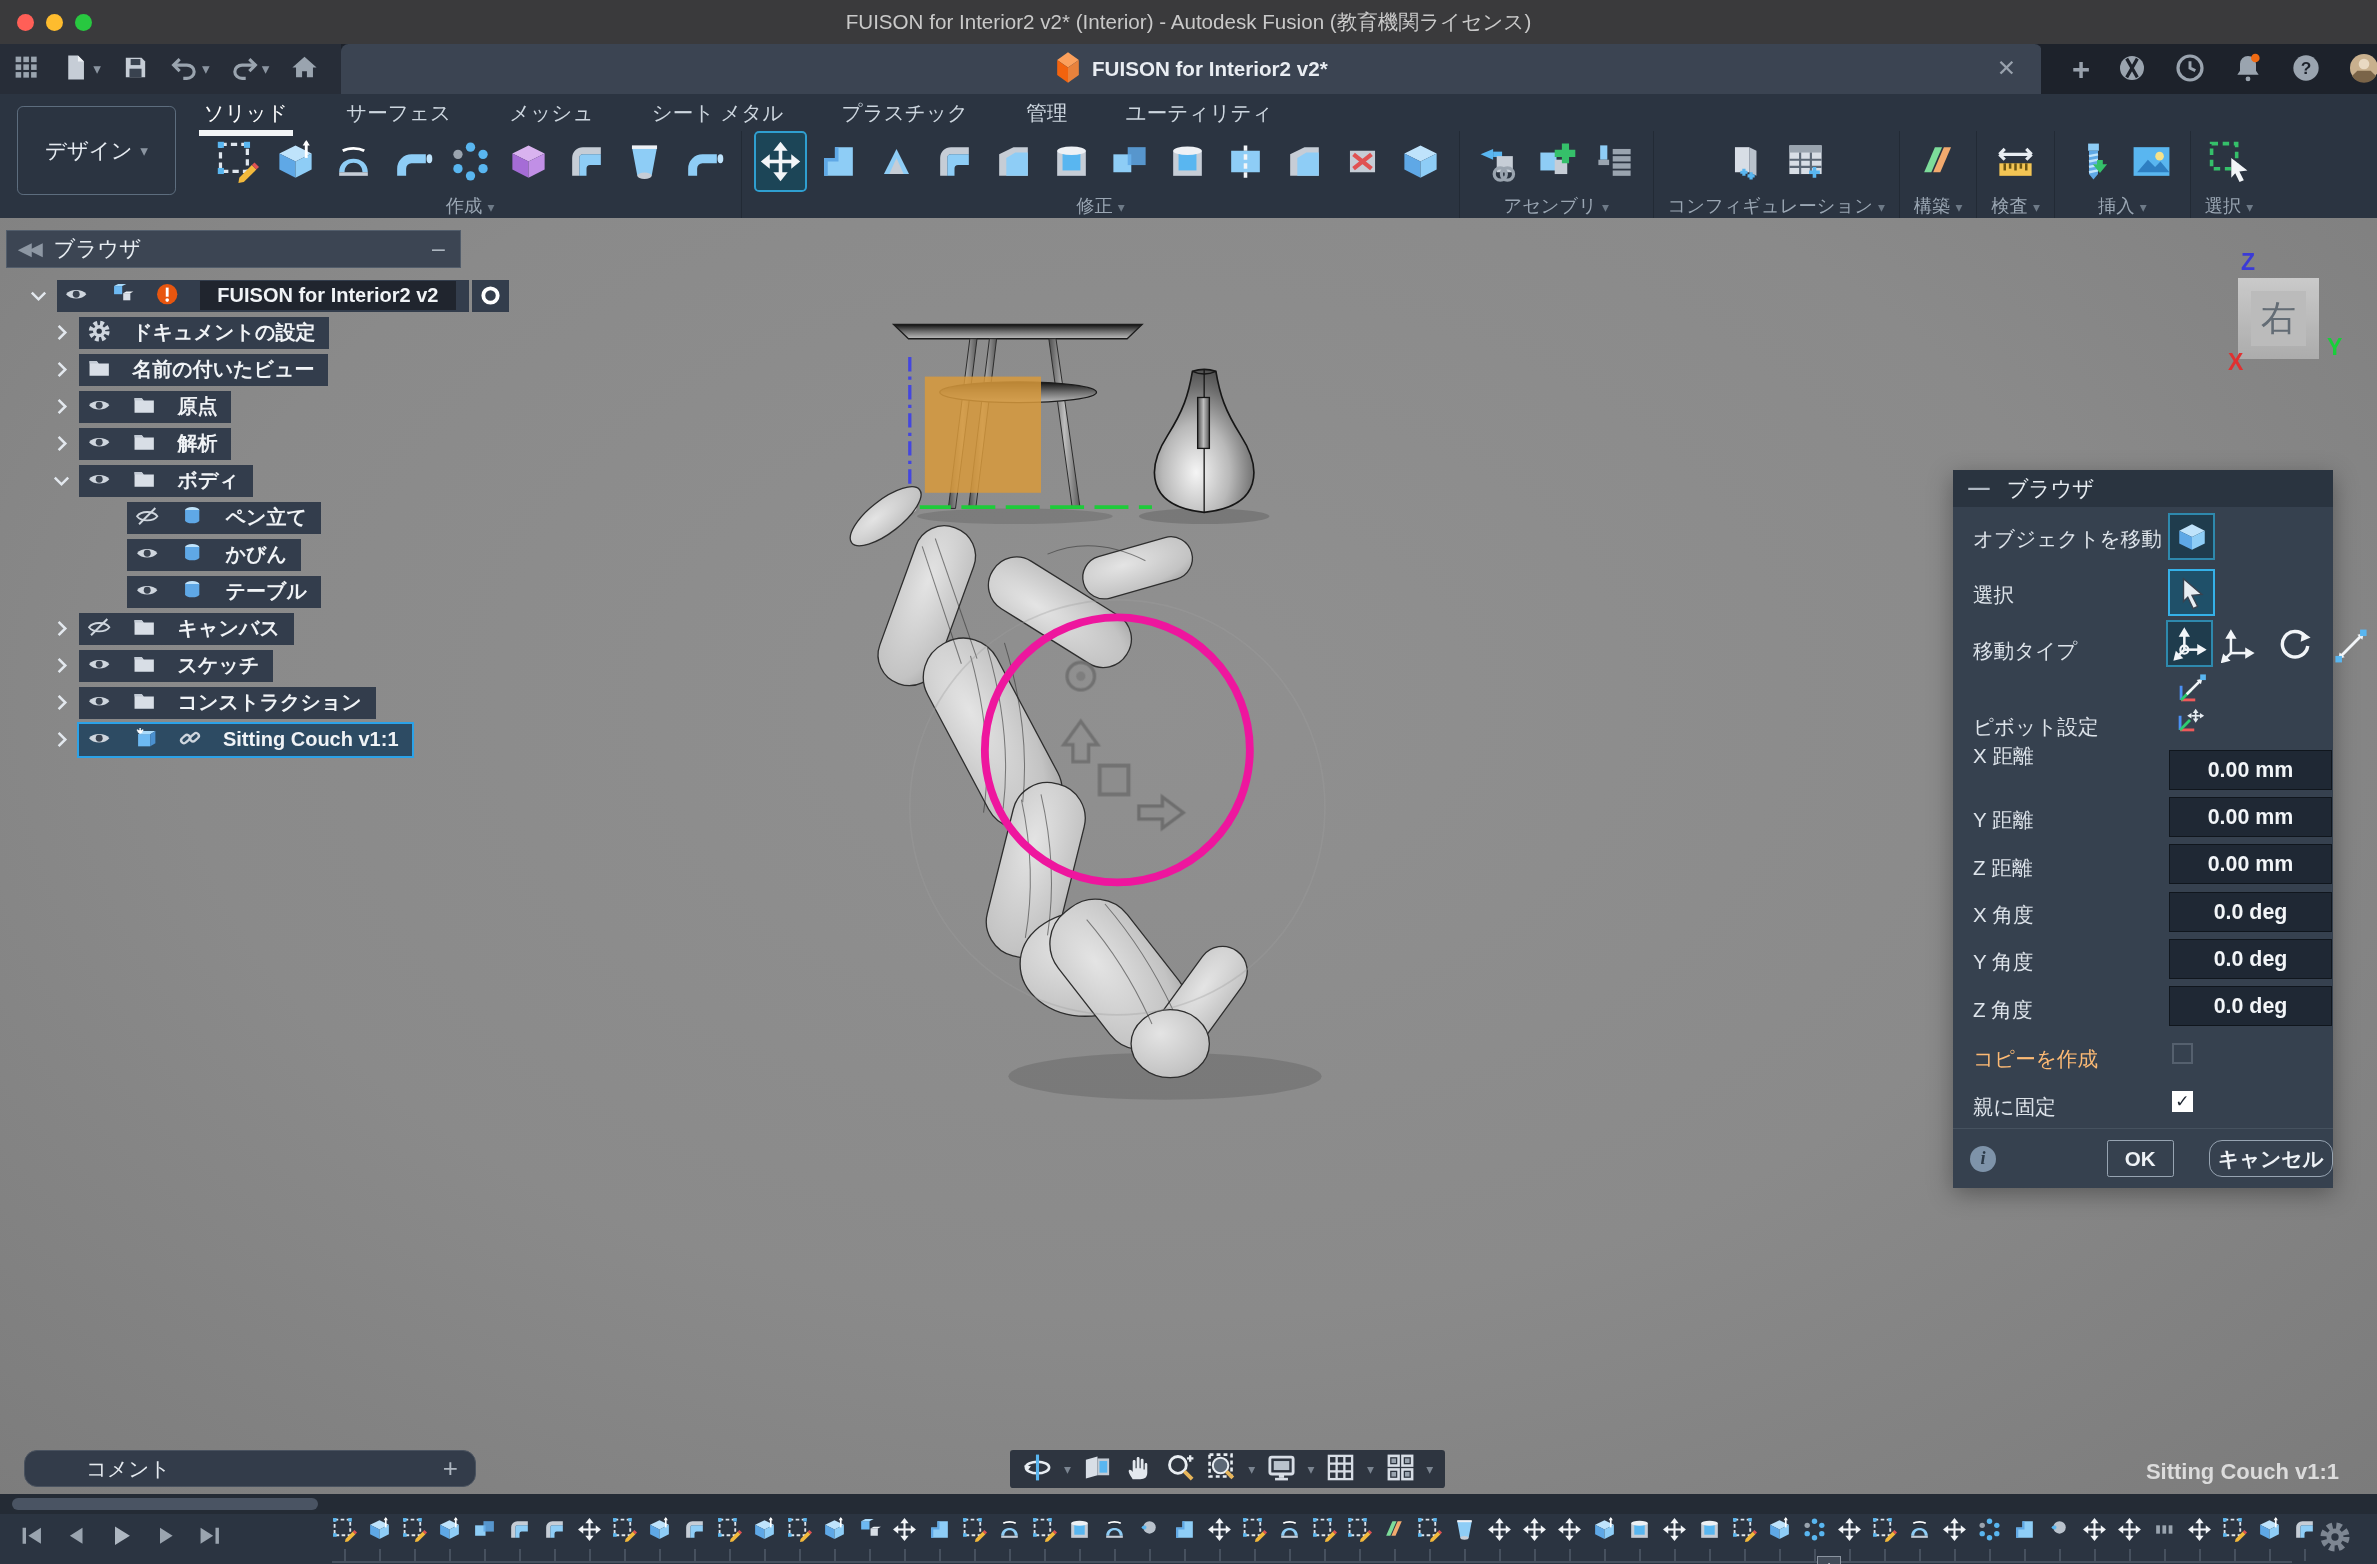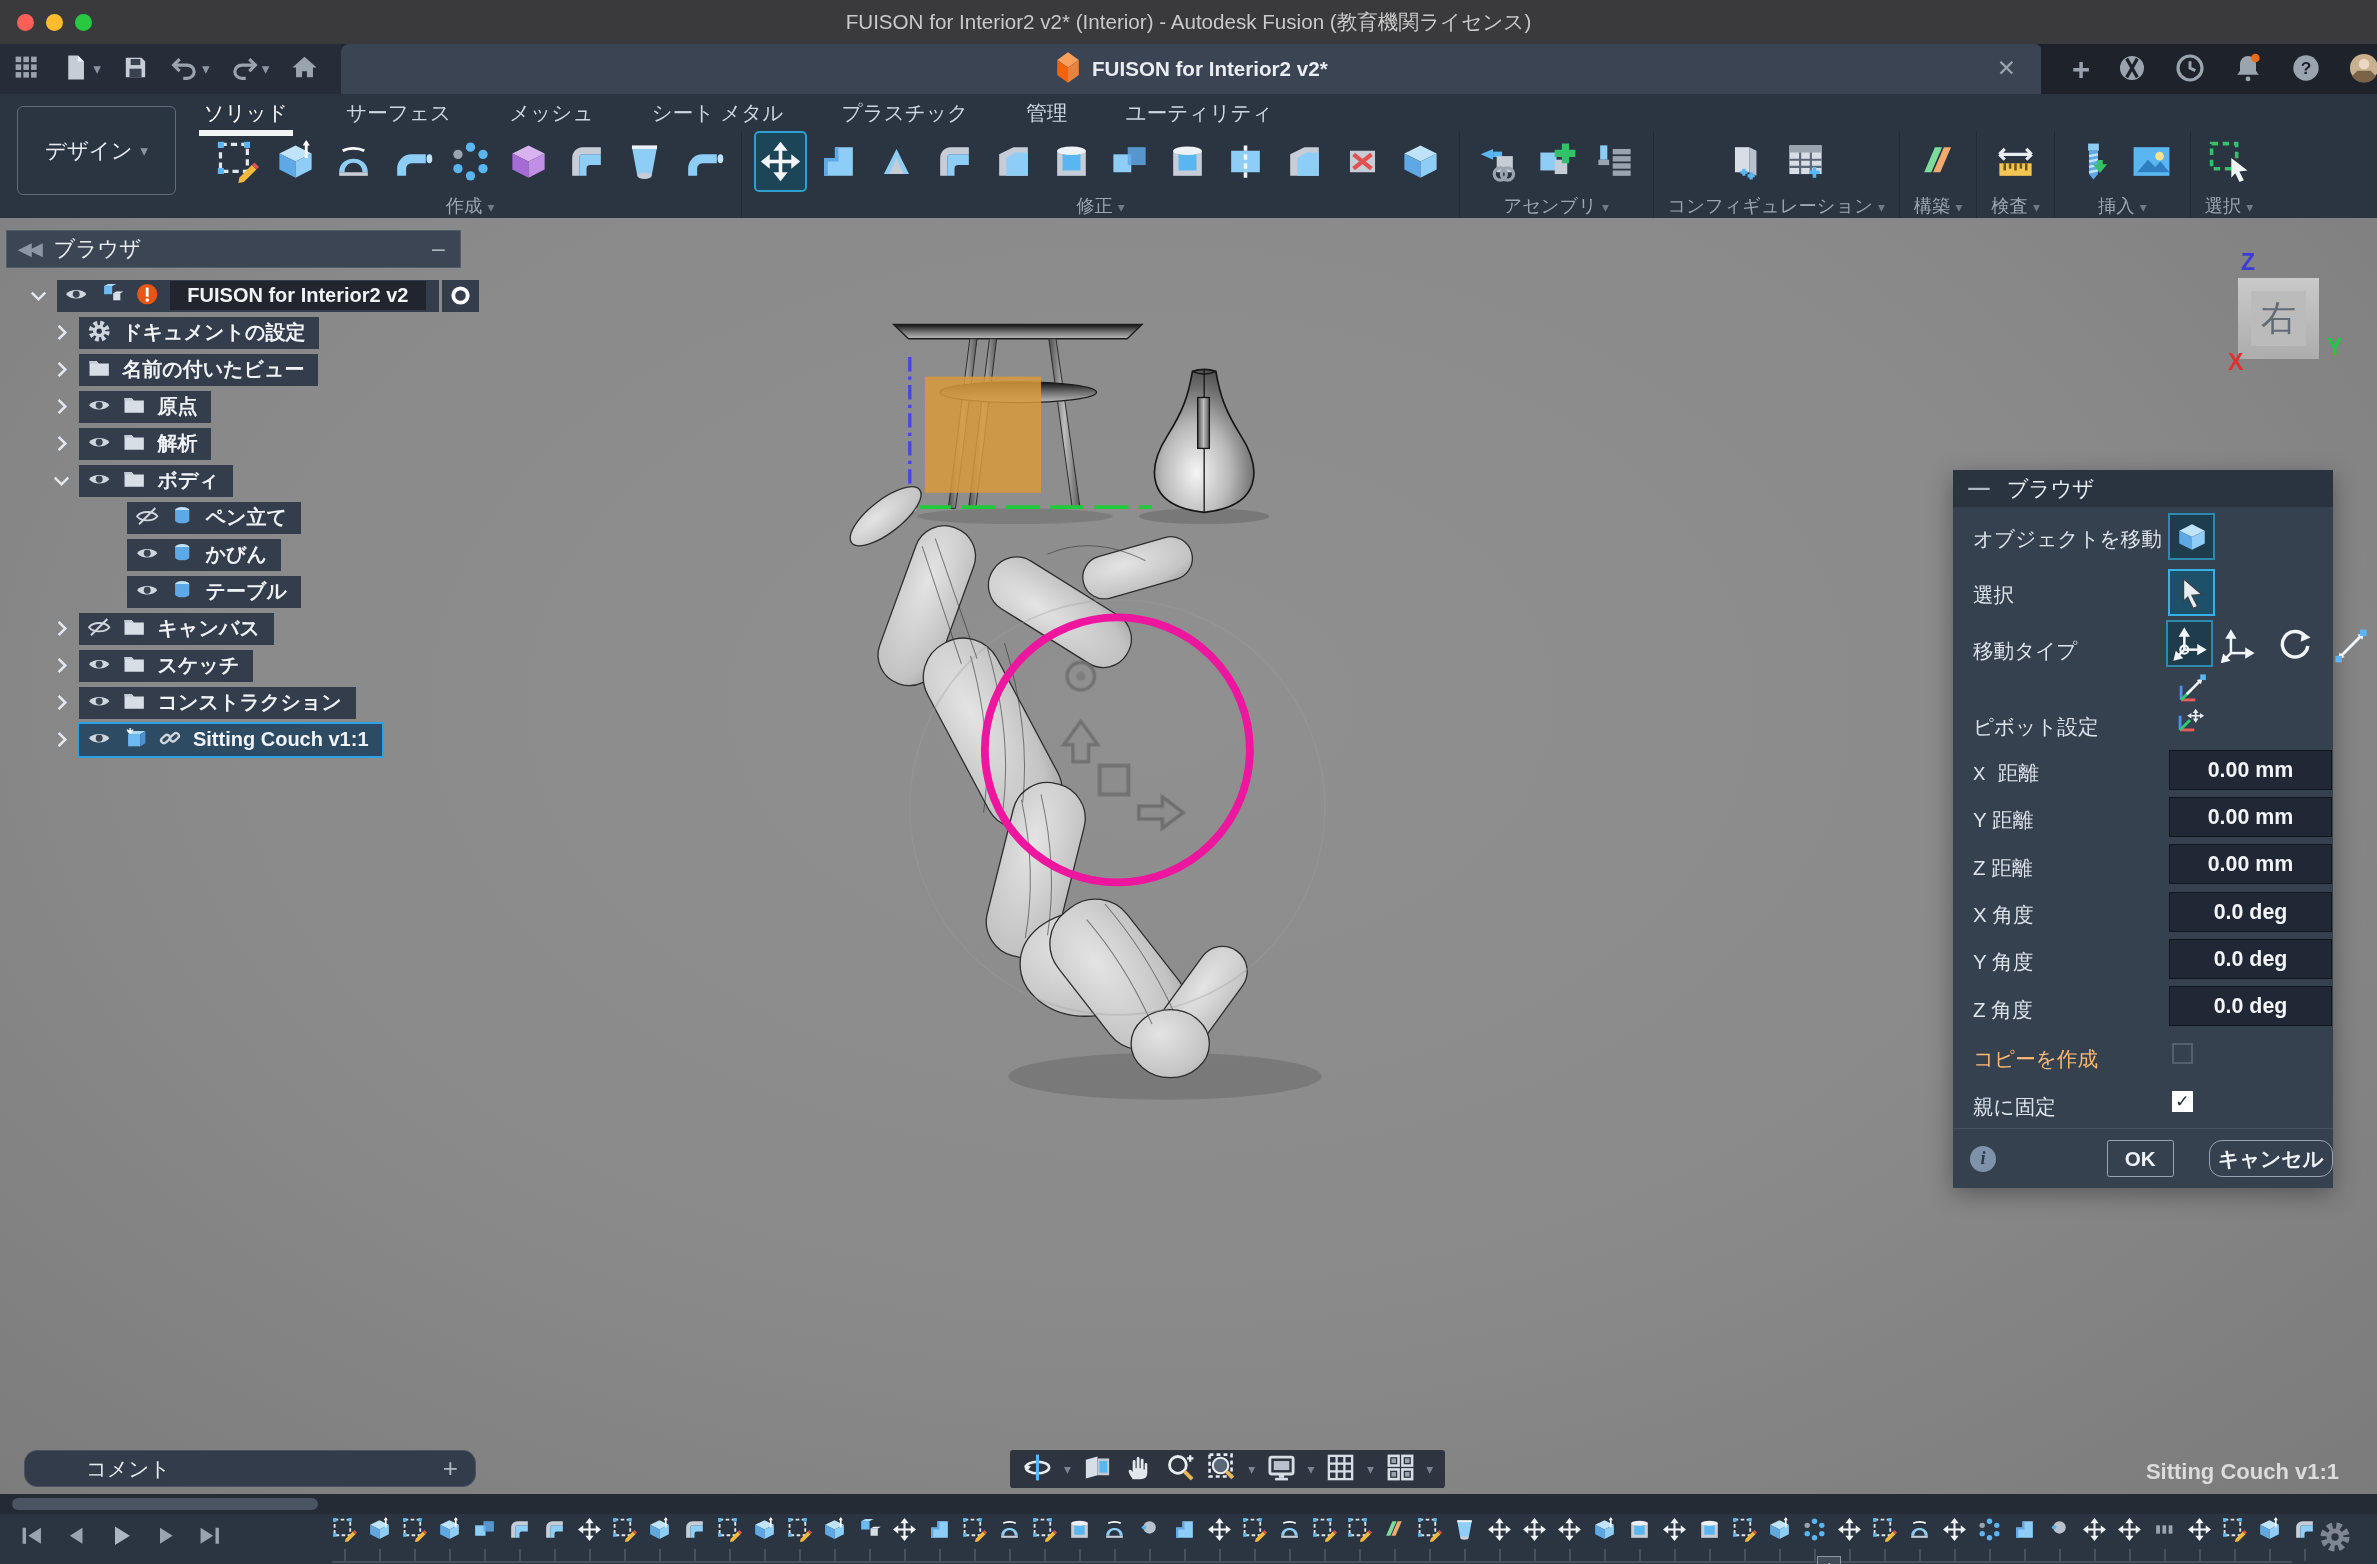--- a/index.html
+++ b/index.html
@@ -48,21 +48,21 @@
   #scene { position:absolute; left:0; top:0; }
 
   
   #browser { position:absolute; left:6.1px; top:11.5px; width:458px; }
   #browser-header { width:455px; height:38px; background:#3c4553; border:1.5px solid #525d6b; display:flex; align-items:center; color:#e8edf2; font-size:21.4px; }
   #browser-header .chev2 { color:#8d97a3; font-size:18.3px; margin:0 13.8px 0 10.7px; letter-spacing:-3.1px; }
   #browser-header .minus { margin-left:auto; margin-right:15.3px; color:#aeb7c1; font-size:23px; }
   .brow { position:absolute; display:flex; align-items:center; height:32px; }
   .b-chevron { width:23px; height:23px; margin-right:6.1px; flex:none; }
   .b-chevron svg { width:100%; height:100%; }
-  .b-block { display:flex; align-items:center; background:#333d4c; height:32px; padding:0 13.8px 0 7.6px; gap:11px; }
+  .b-block { display:flex; align-items:center; background:#333d4c; height:32px; padding:0 13.8px 0 7.6px; gap:21px; }
   .b-block.selected { background:#2d4b63; outline:2.3px solid #2ba2e8; }
   .b-block svg { width:24.4px; height:24.4px; flex:none; }
   .b-label { color:#f0f3f6; font-size:20px; font-weight:bold; white-space:nowrap; }
   .b-badge { display:flex; align-items:center; justify-content:center; background:#333d4c; width:37px; height:32px; margin-left:3.1px; }
 
   
   #viewcube { position:absolute; left:2238px; top:60px; width:81px; height:81px; background:linear-gradient(#d4d4d4,#b2b2b2); opacity:.88; display:flex; align-items:center; justify-content:center; }
   #viewcube .face { width:55px; height:55px; background:#c3c3c3; display:flex; align-items:center; justify-content:center; color:#5f6973; font-size:35px; }
   .axis-label { position:absolute; font-size:23px; font-weight:bold; }
 
@@ -917,21 +917,21 @@
               <g fill="#e8edf2">
                 <polygon points="16,4 18,7 14,7"></polygon>
                 <polygon points="16,14 18,11 14,11"></polygon>
                 <polygon points="10,9 13,7 13,11"></polygon>
                 <polygon points="22,9 19,7 19,11"></polygon>
                 <rect x="15.4" y="6" width="1.2" height="6"></rect>
                 <rect x="13" y="8.4" width="6" height="1.2"></rect>
               </g>
             </svg>
           </div>
-          <div class="d-label" style="top: 289px; font-family: Liberation Mono, monospace;">X 距離</div>
+          <div class="d-label" style="top: 272px;">X 距離</div>
           <div class="d-field" style="top: 280px;">0.00 mm</div>
           <div class="d-label" style="top: 336px;">Y 距離</div>
           <div class="d-field" style="top: 327px;">0.00 mm</div>
           <div class="d-label" style="top: 384px;">Z 距離</div>
           <div class="d-field" style="top: 374px;">0.00 mm</div>
           <div class="d-label" style="top: 431px;">X 角度</div>
           <div class="d-field" style="top: 422px;">0.0 deg</div>
           <div class="d-label" style="top: 478px;">Y 角度</div>
           <div class="d-field" style="top: 469px;">0.0 deg</div>
           <div class="d-label" style="top: 526px;">Z 角度</div>

